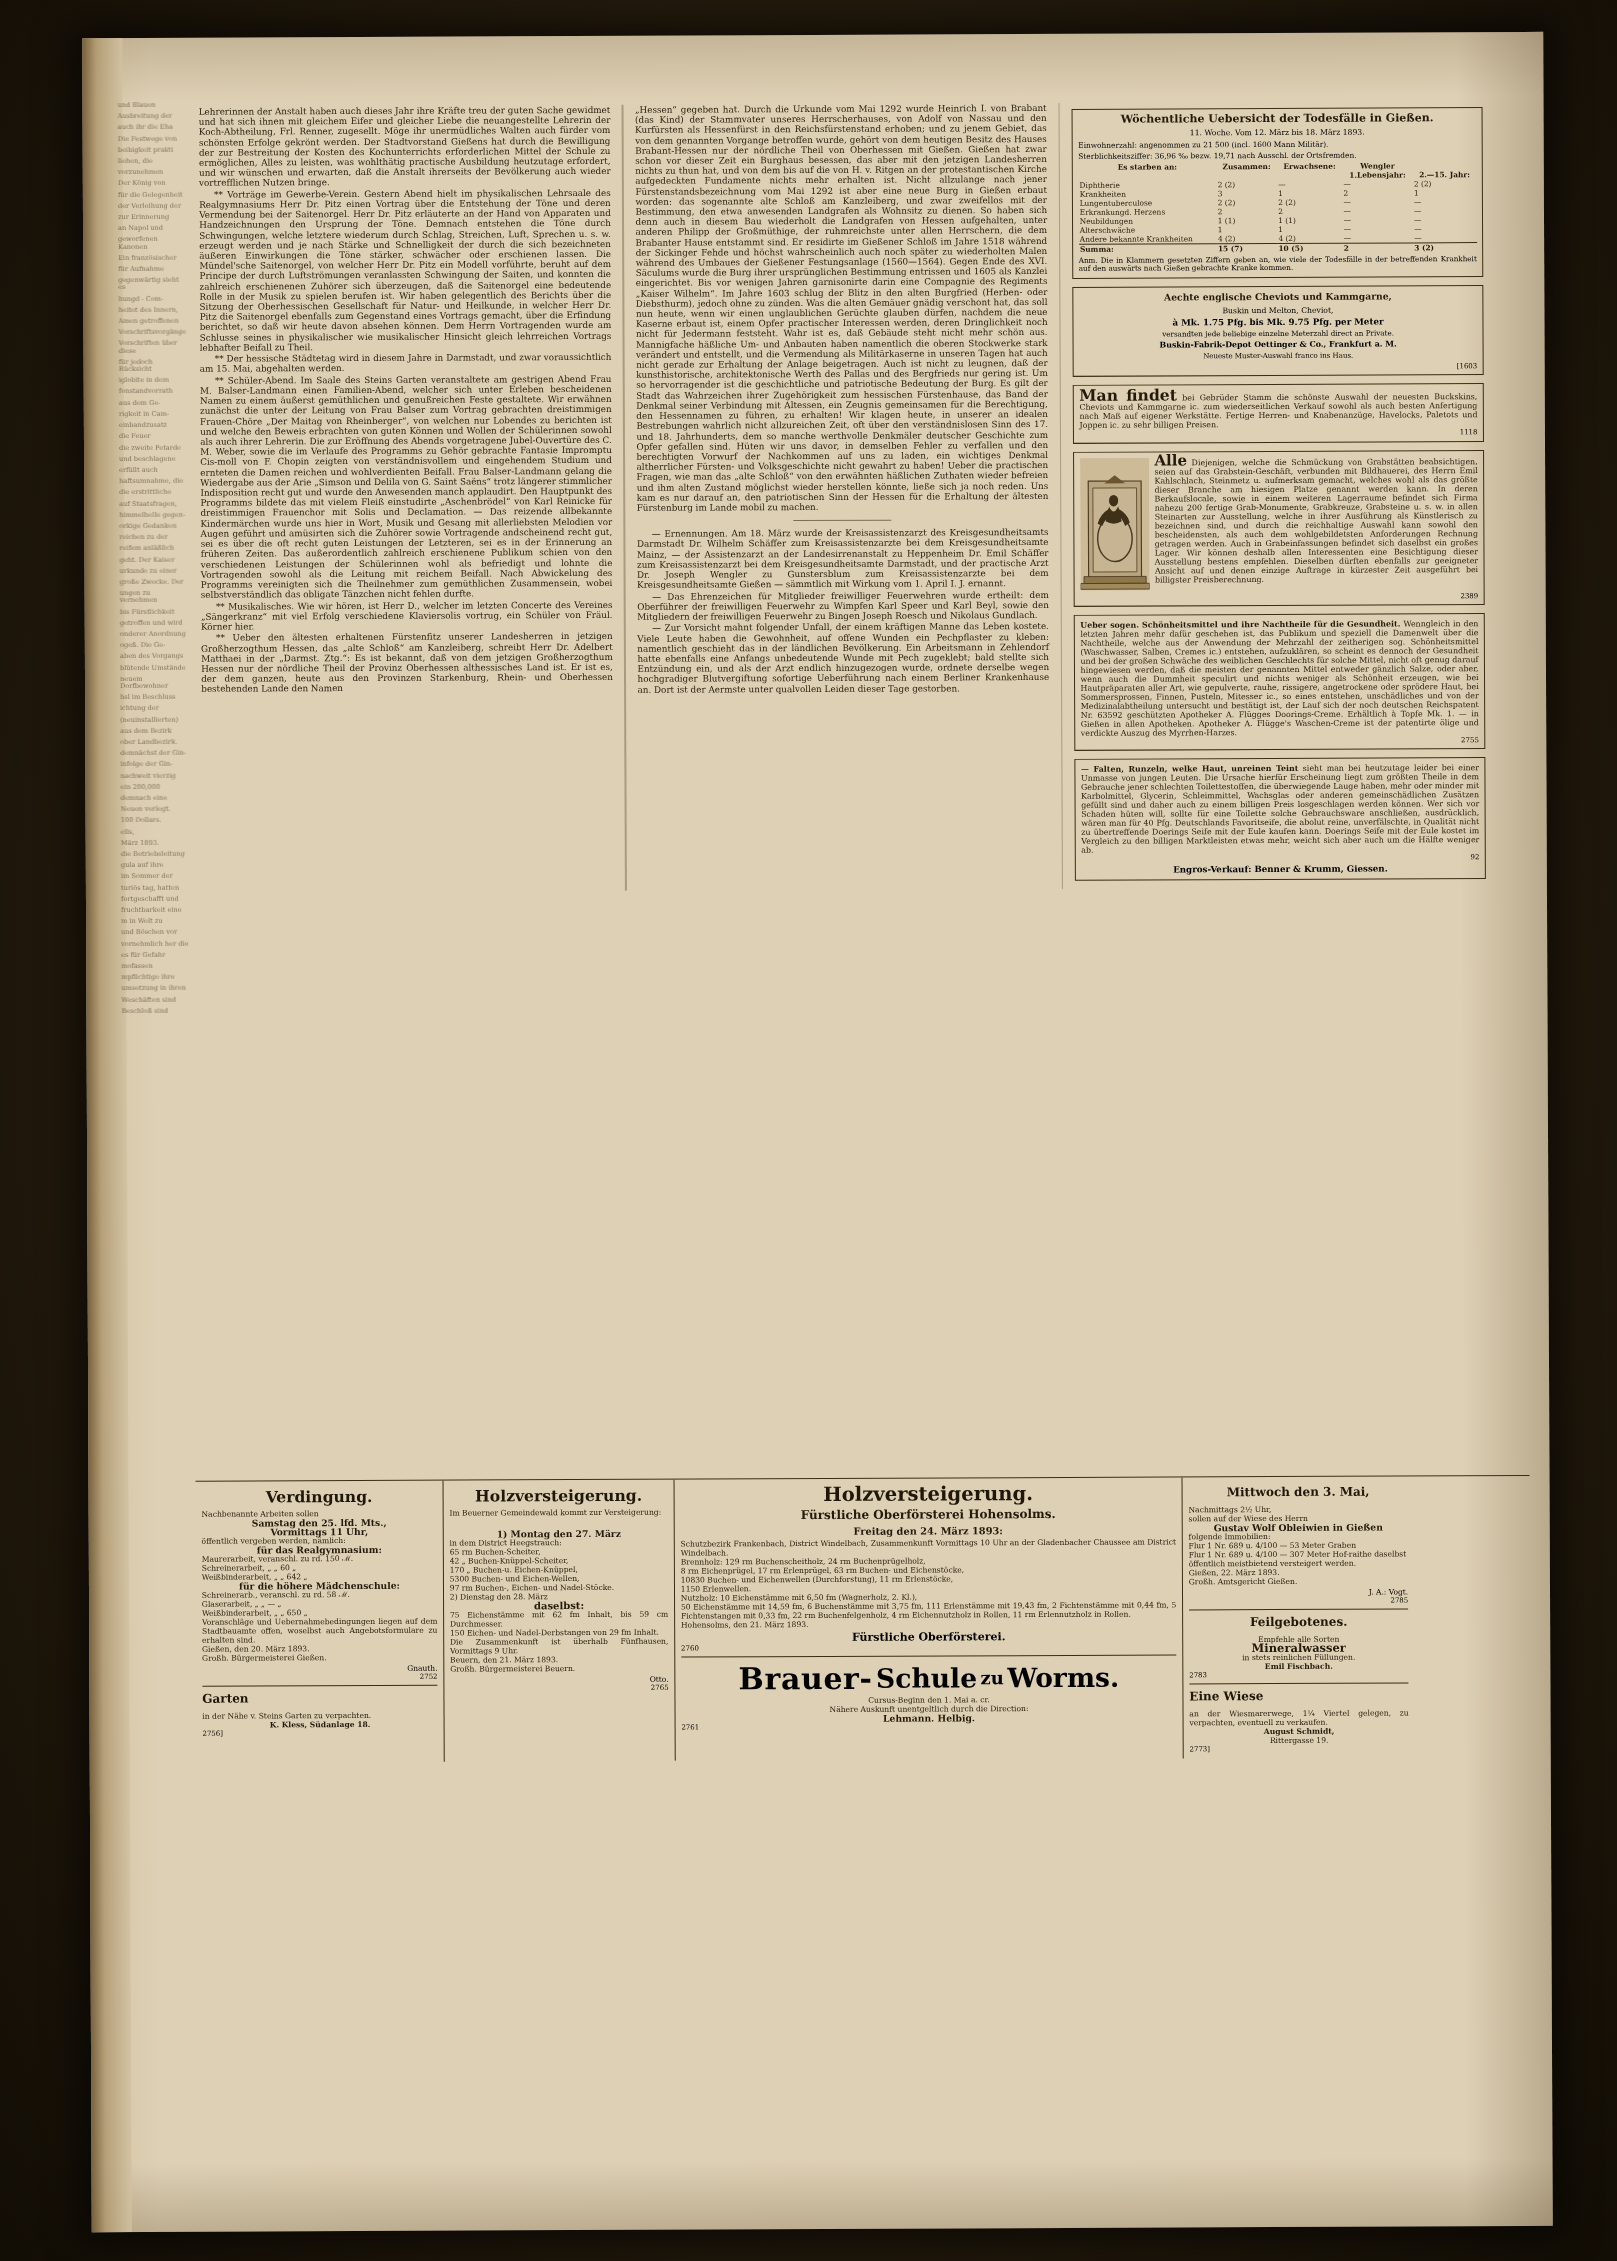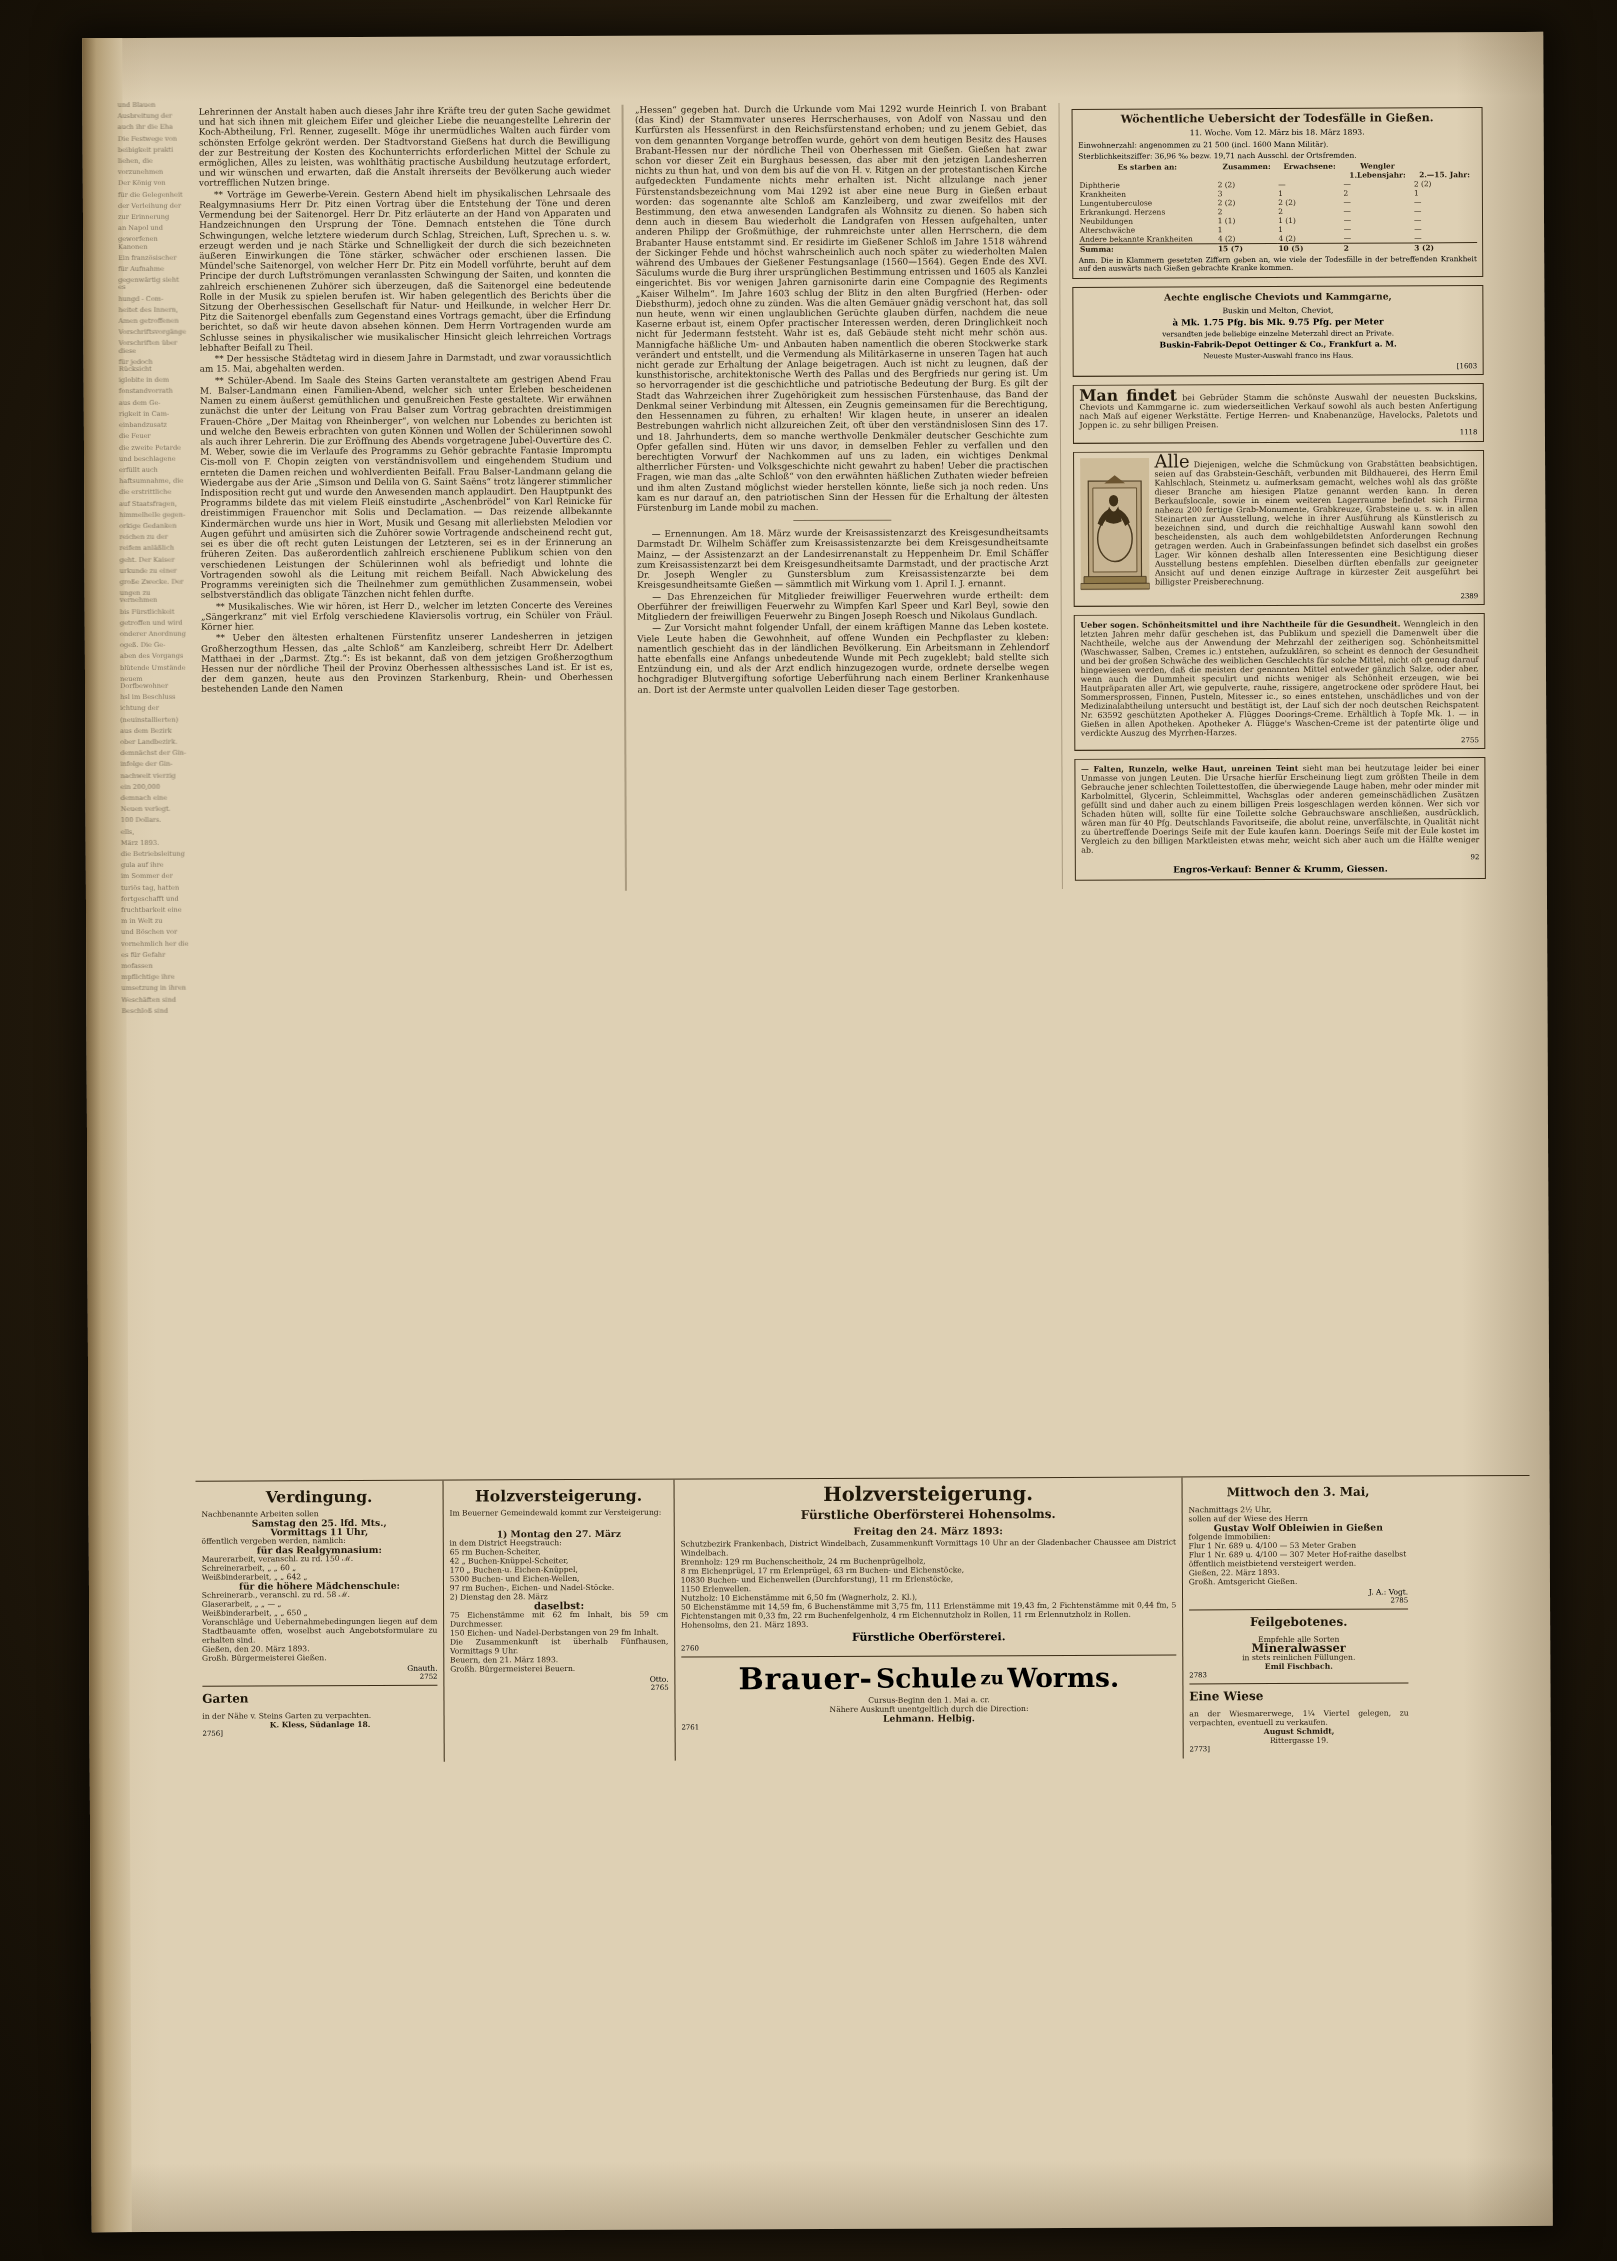--- a/index.html
+++ b/index.html
@@ -304,21 +304,21 @@
                 <ellipse cx="58" cy="74" rx="8" ry="10"></ellipse>
                 <path d="M50 84 q8 18 16 0 l6 26 q-14 8 -28 0 z"></path>
                 <path d="M50 88 q-16 10 -20 26 l8 4 q6 -14 14 -20z"></path>
                 <path d="M66 88 q16 8 20 24 l-8 6 q-6 -14 -14 -22z"></path>
               </g>
               <rect x="6" y="206" width="108" height="12" fill="#8d7748" stroke="#4a3a20" stroke-width="1.5"></rect>
               <rect x="0" y="218" width="120" height="10" fill="#a08a5c" stroke="#4a3a20" stroke-width="1.5"></rect>
             </svg>
           </div>
           <div class="adtxt">
-            <span style="font-size:18px;font-weight:normal;margin-top:8px;">Alle</span>
+            <span style="font-size:15px;font-weight:bold;margin-top:8px;">Alle</span>
             <span>Diejenigen, welche die Schmückung von Grabstätten beabsichtigen, seien auf das Grabstein-Geschäft, verbunden mit Bildhauerei, des Herrn Emil Kahlschlach, Steinmetz u. aufmerksam gemacht, welches wohl als das größte dieser Branche am hiesigen Platze genannt werden kann. In deren Berkaufslocale, sowie in einem weiteren Lagerraume befindet sich Firma nahezu 200 fertige Grab-Monumente, Grabkreuze, Grabsteine u. s. w. in allen Steinarten zur Ausstellung, welche in ihrer Ausführung als Künstlerisch zu bezeichnen sind, und durch die reichhaltige Auswahl kann sowohl den bescheidensten, als auch dem wohlgebildetsten Anforderungen Rechnung getragen werden. Auch in Grabeinfassungen befindet sich daselbst ein großes Lager. Wir können deshalb allen Interessenten eine Besichtigung dieser Ausstellung bestens empfehlen. Dieselben dürften ebenfalls zur geeigneter Ansicht auf und denen einzige Auftrage in kürzester Zeit ausgeführt bei billigster Preisberechnung.</span>
           </div>
           <div class="right num" style="clear:both;">2389</div>
         </div>
 
         <div class="box thin">
           <div class="adtxt">
             <span style="font-weight:bold;">Ueber sogen. Schönheitsmittel und ihre Nachtheile für die Gesundheit.</span>
             <span>Wenngleich in den letzten Jahren mehr dafür geschehen ist, das Publikum und speziell die Damenwelt über die Nachtheile, welche aus der Anwendung der Mehrzahl der zeitherigen sog. Schönheitsmittel (Waschwasser, Salben, Cremes ic.) entstehen, aufzuklären, so scheint es dennoch der Gesundheit und bei der großen Schwäche des weiblichen Geschlechts für solche Mittel, nicht oft genug darauf hingewiesen werden, daß die meisten der genannten Mittel entweder gänzlich Salze, oder aber, wenn auch die Dummheit speculirt und nichts weniger als Schönheit erzeugen, wie bei Hautpräparaten aller Art, wie gepulverte, rauhe, rissigere, angetrockene oder sprödere Haut, bei Sommersprossen, Finnen, Pusteln, Mitesser ic., so eines entstehen, unschädliches und von der Medizinalabtheilung untersucht und bestätigt ist, der Lauf sich der noch deutschen Reichspatent Nr. 63592 geschützten Apotheker A. Flügges Doorings-Creme. Erhältlich à Topfe Mk. 1. — in Gießen in allen Apotheken. Apotheker A. Flügge's Waschen-Creme ist der patentirte ölige und verdickte Auszug des Myrrhen-Harzes.</span>
           </div>

